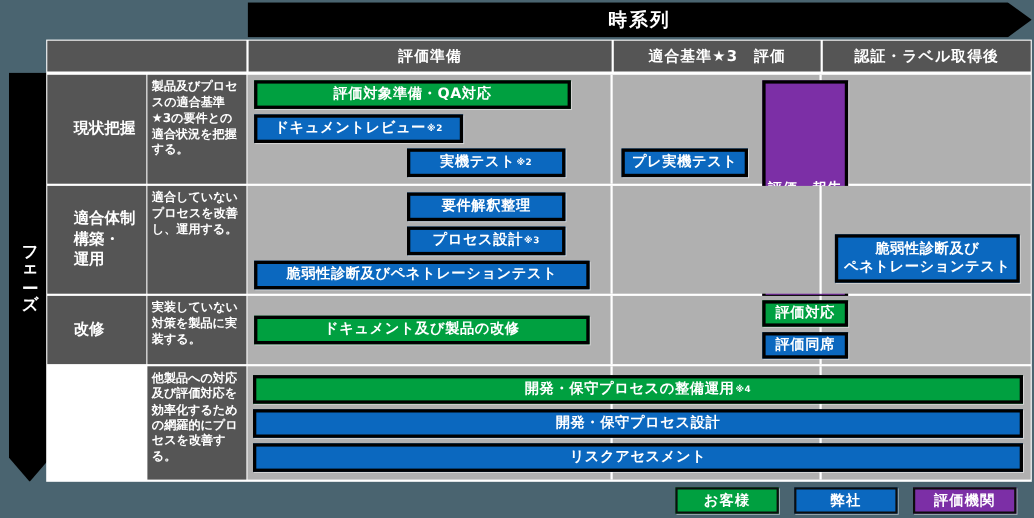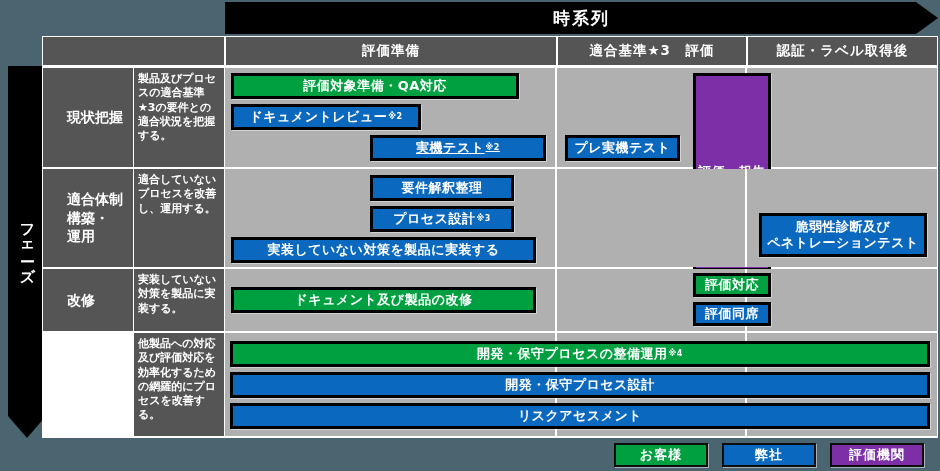--- a/index.html
+++ b/index.html
@@ -231,21 +231,21 @@
 
       <div class="bar green" style="left:6px;top:5px;width:288px;height:26px;">
         <span>評価対象準備・QA対応</span>
       </div>
 
       <div class="bar blue" style="left:6px;top:36px;width:190px;height:26px;">
         <span>ドキュメントレビュー</span>
           <span class="sup">※2</span>
       </div>
 
-      <div class="bar blue" style="left:145px;top:67px;width:176px;height:26px;text-decoration:underline;">
+      <div class="bar blue" style="left:145px;top:67px;width:144px;height:26px;">
         <span>実機テスト</span>
           <span class="sup">※2</span>
       </div>
 
       <div class="bar blue" style="left:340px;top:67px;width:115px;height:26px;">
         <span>プレ実機テスト</span>
       </div>
 
       <div class="bar purple" style="left:468px;top:5px;width:78px;height:198px;">
         <span>評価・報告</span>
@@ -269,21 +269,21 @@
       <div class="bar blue" style="left:145px;top:6px;width:144px;height:26px;">
         <span>要件解釈整理</span>
       </div>
 
       <div class="bar blue" style="left:145px;top:37px;width:144px;height:26px;">
         <span>プロセス設計</span>
           <span class="sup">※3</span>
       </div>
 
       <div class="bar blue" style="left:6px;top:68px;width:305px;height:26px;">
-        <span>実装していない対策を製品に実装する</span>
+        <span>脆弱性診断及びペネトレーションテスト</span>
       </div>
 
       <div class="bar blue" style="left:534px;top:44px;width:168px;height:44px;">
         <span style="white-space:pre-line;">脆弱性診断及び
 ペネトレーションテスト</span>
       </div>
     </div>
   </div>
 
   <div class="prow" style="top:232px;height:64px;">

